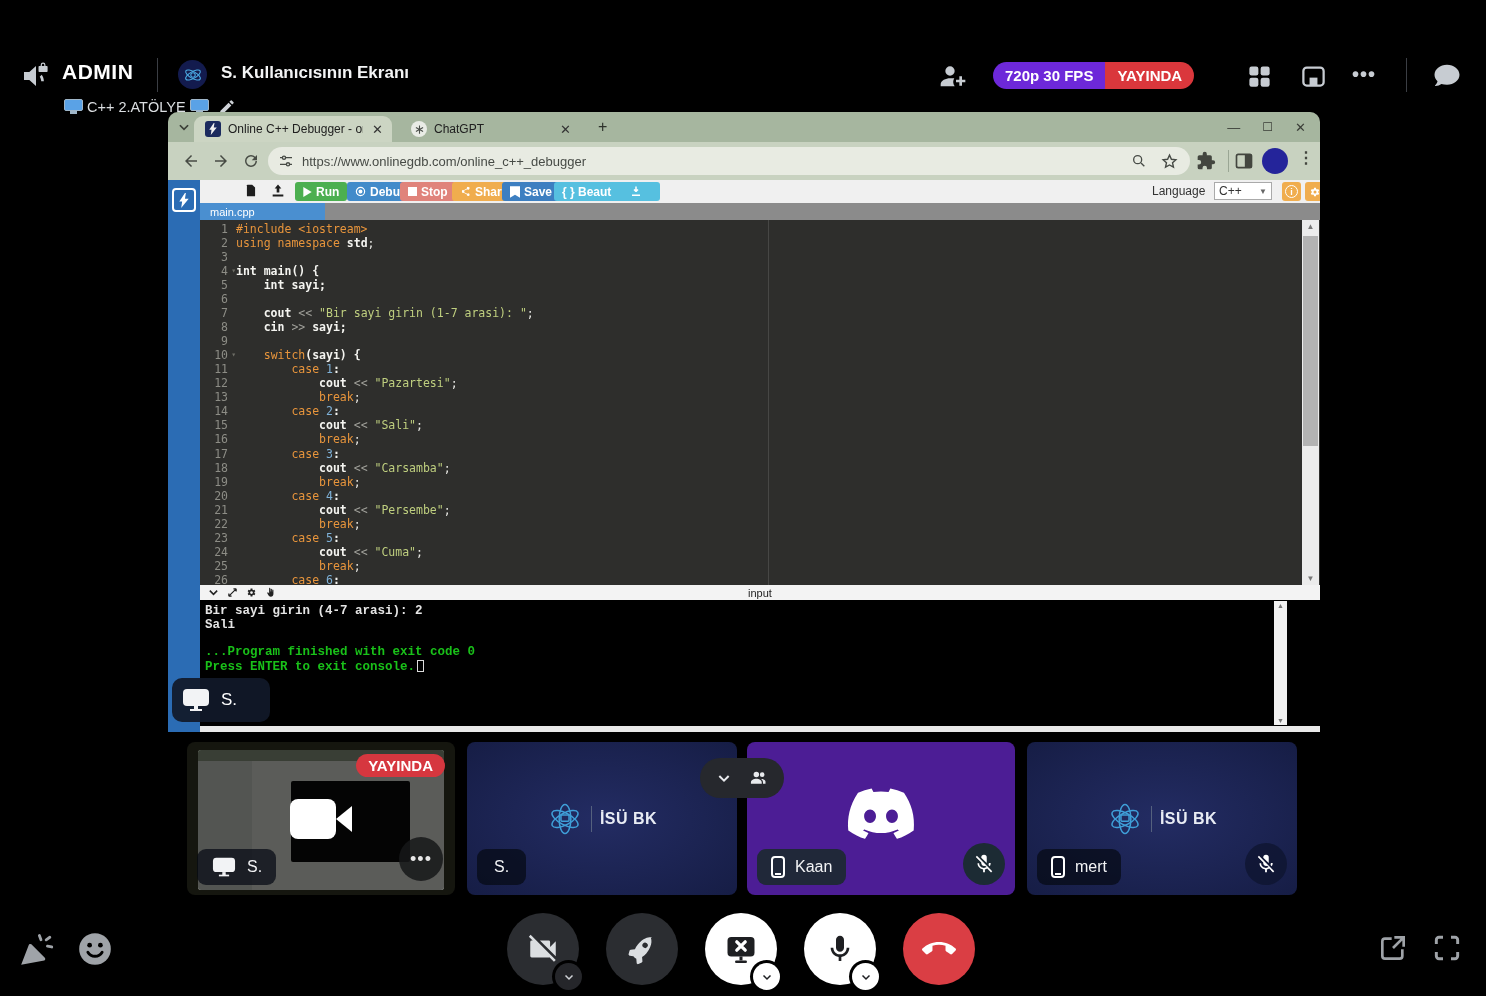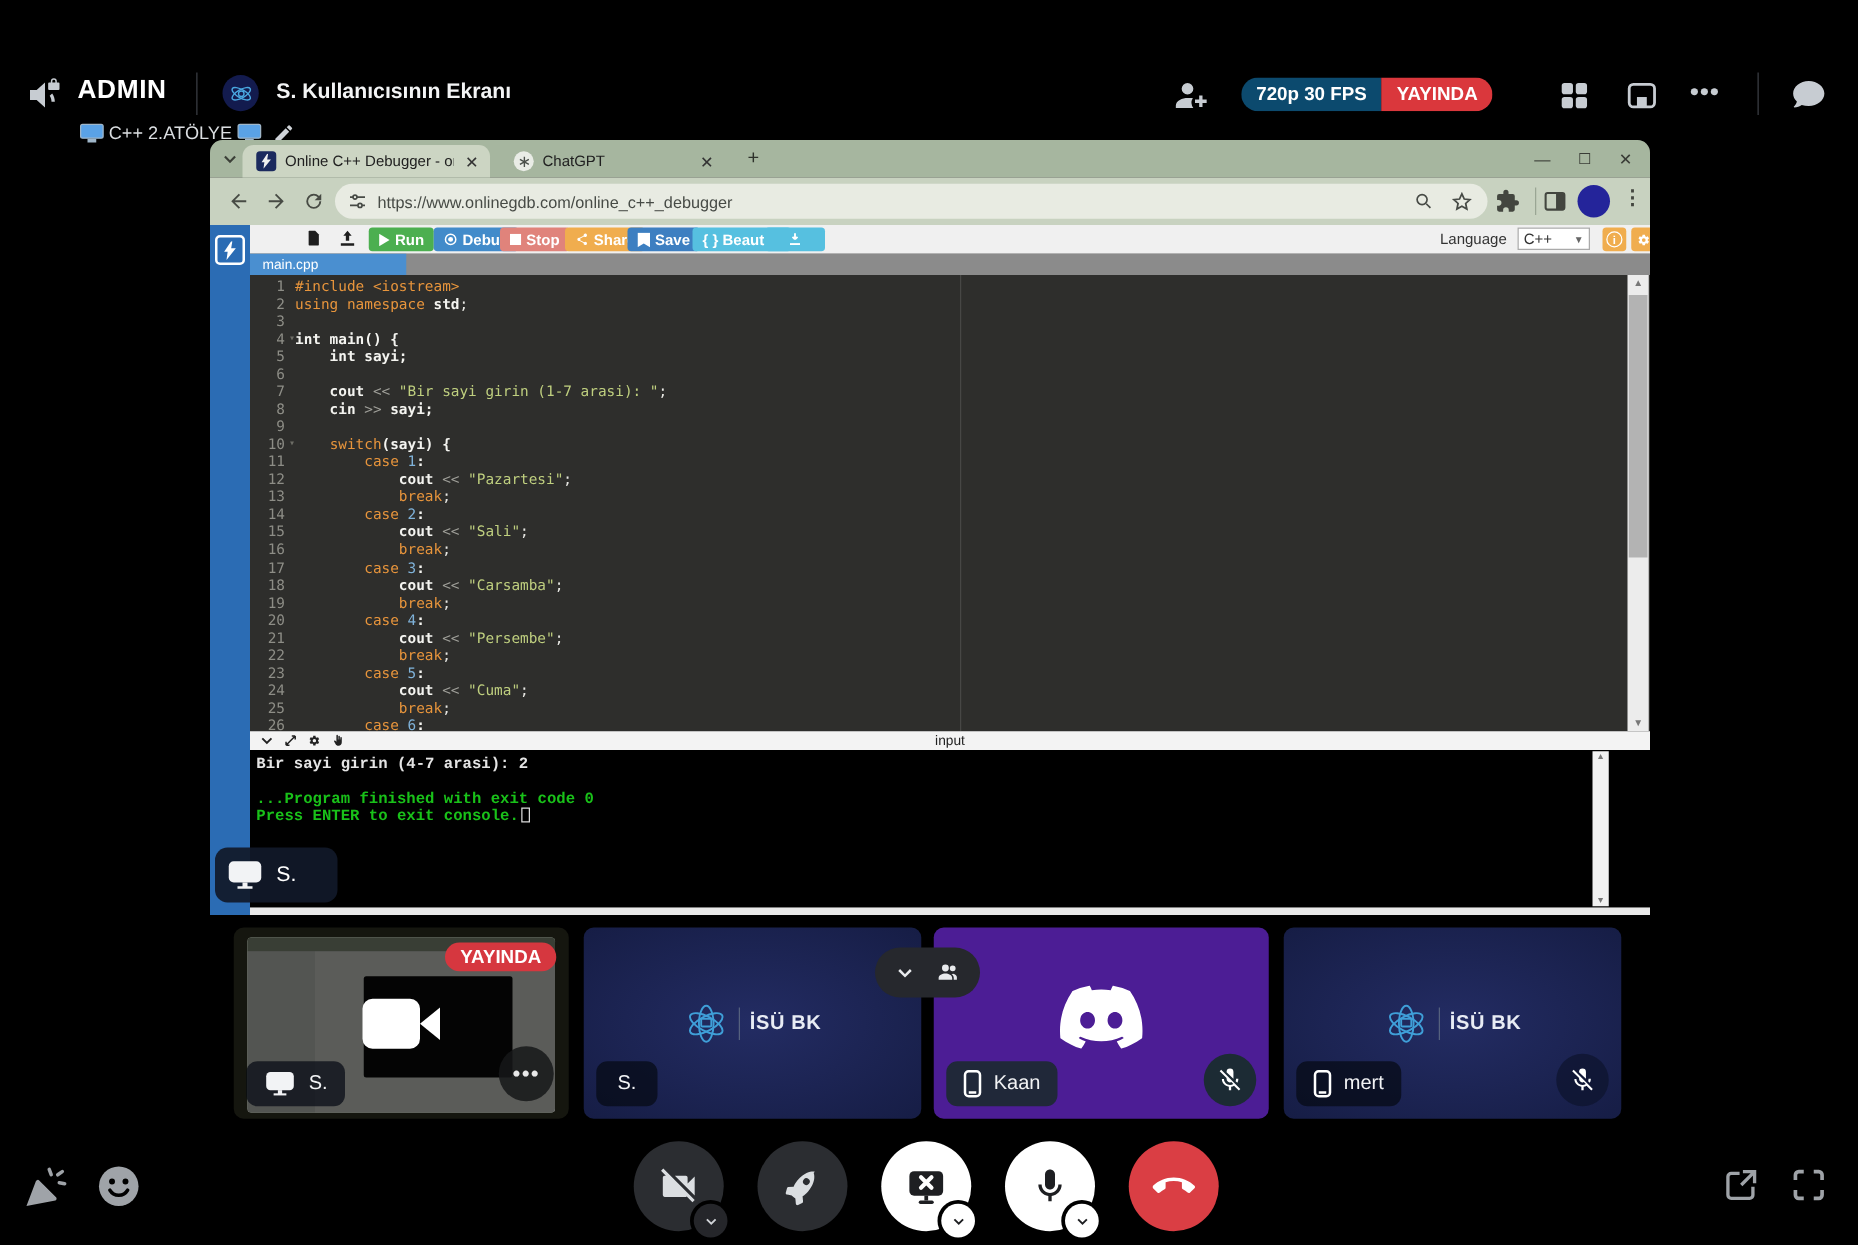--- a/index.html
+++ b/index.html
@@ -13,21 +13,21 @@
   .admin { position:absolute; left:62px; top:15px; font-size:21px; font-weight:bold; color:#fff; letter-spacing:.5px; }
   .tb-div { position:absolute; width:1px; background:#3b3e44; }
   .avatar-sm { position:absolute; left:178px; top:15px; width:29px; height:29px; border-radius:50%; background:#131b4e; display:flex; align-items:center; justify-content:center; overflow:hidden; }
   .screen-title { position:absolute; left:221px; top:18px; font-size:17px; font-weight:bold; color:#f3f4f5; }
   .chanrow { position:absolute; left:64px; top:50px; height:24px; display:flex; align-items:center; gap:3px; }
   .mini-monitor { width:19px; height:16px; position:relative; }
   .mini-monitor .scr { position:absolute; left:0; top:0; width:19px; height:12px; background:#5aa2e6; border:1.5px solid #9fb6c9; border-radius:2px; }
   .mini-monitor .std { position:absolute; left:6px; top:12px; width:7px; height:3px; background:#9fb6c9; }
   .chan-name { color:#dbdee1; font-size:14.5px; margin:0 1px; }
   .badge-wrap { position:absolute; left:993px; top:17px; height:27px; display:flex; border-radius:14px; overflow:hidden; font-weight:bold; font-size:15px; }
-  .badge-q { background:#0c4a6e; color:#fff; display:flex; align-items:center; padding:0 12px; }
+  .badge-q { background:#6d28d9; color:#fff; display:flex; align-items:center; padding:0 12px; }
   .badge-live { background:#da373c; color:#fff; display:flex; align-items:center; padding:0 12px; }
 
   
   .browser { position:absolute; left:168px; top:112px; width:1152px; height:620px; border-radius:10px 10px 0 0; overflow:hidden; background:#2e2e2c; }
   .tabstrip { position:absolute; left:0; top:0; width:1152px; height:30px; background:#a6b69f; }
   .tab-chevron { position:absolute; left:9px; top:8px; color:#3c4038; }
   .tab { position:absolute; top:4px; height:26px; display:flex; align-items:center; font-size:12px; color:#202020; }
   .tab.active { left:26px; width:198px; background:#ccd5c3; border-radius:9px 9px 0 0; }
   .tab.inactive { left:232px; width:180px;align-items:center; }
   .tab .fav { width:16px; height:16px; margin:0 7px 0 11px; flex:0 0 auto; }
@@ -391,20 +391,21 @@
           <path d="M19.4 13a7.6 7.6 0 000-2l2-1.5-2-3.5-2.4 1a7.6 7.6 0 00-1.7-1L15 3.5h-4l-.3 2.5a7.6 7.6 0 00-1.7 1l-2.4-1-2 3.5 2 1.5a7.6 7.6 0 000 2l-2 1.5 2 3.5 2.4-1a7.6 7.6 0 001.7 1l.3 2.5h4l.3-2.5a7.6 7.6 0 001.7-1l2.4 1 2-3.5-2-1.5zM13 15a3 3 0 110-6 3 3 0 010 6z" transform="translate(-1 0)"></path>
         </svg>
       <svg class="ci" width="11" height="11" viewBox="0 0 24 24" fill="#222">
           <path d="M9 3a1.3 1.3 0 012.6 0v7h.8V5a1.3 1.3 0 012.6 0v5h.8V7a1.3 1.3 0 012.6 0v8c0 3.5-2.3 6-5.7 6-2.7 0-4.1-1.3-5.5-3.6L5 13.6a1.4 1.4 0 012.3-1.5L9 14V3z"></path>
         </svg>
     </div>
 
     <div class="console">
       <div id="console-lines">
           <div class="co-out">Bir sayi girin (4-7 arasi): 2</div>
+          <div class="co-out">Sali</div>
           <div class="co-out"></div>
           <div class="co-ok">...Program finished with exit code 0</div>
           <div class="co-ok">Press ENTER to exit console.<span class="cursor"></span></div>
         </div>
     </div>
     <div class="cscroll">
       <div class="sarrow" style="top:1px;width:13px;font-size:7px">▲</div>
       <div class="sarrow" style="bottom:1px;width:13px;font-size:7px">▼</div>
     </div>
     <div class="bstrip"></div>

